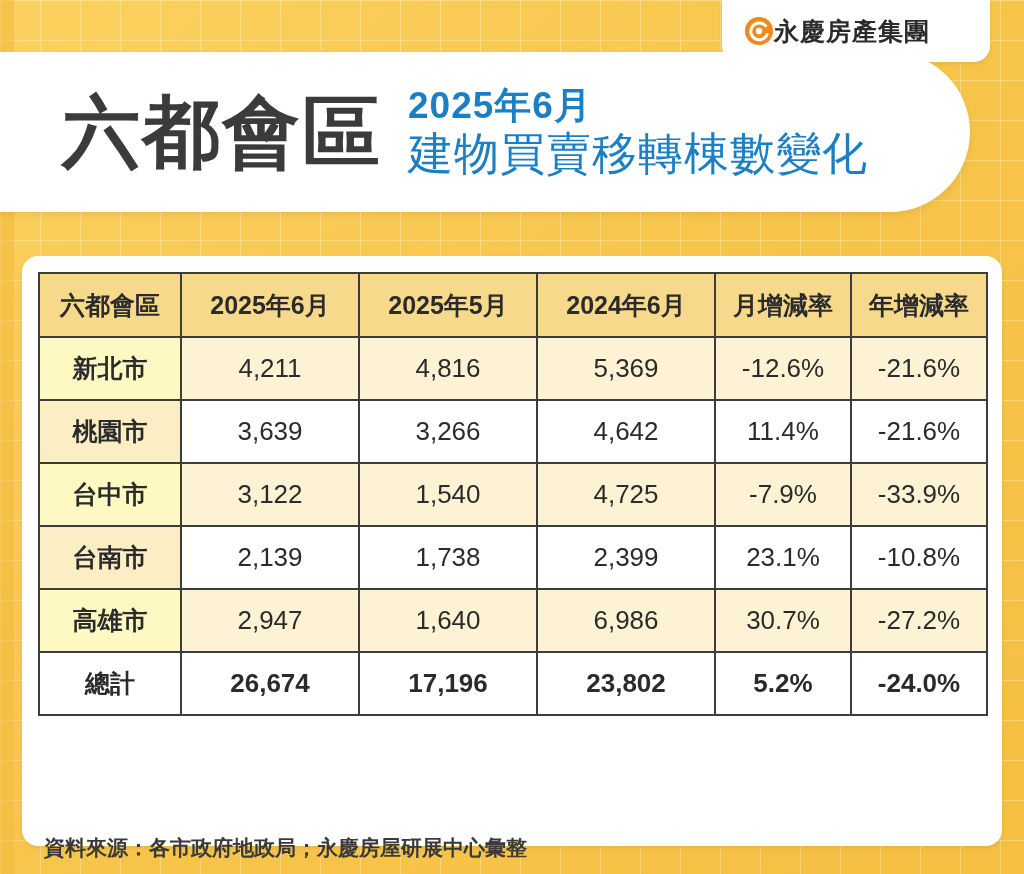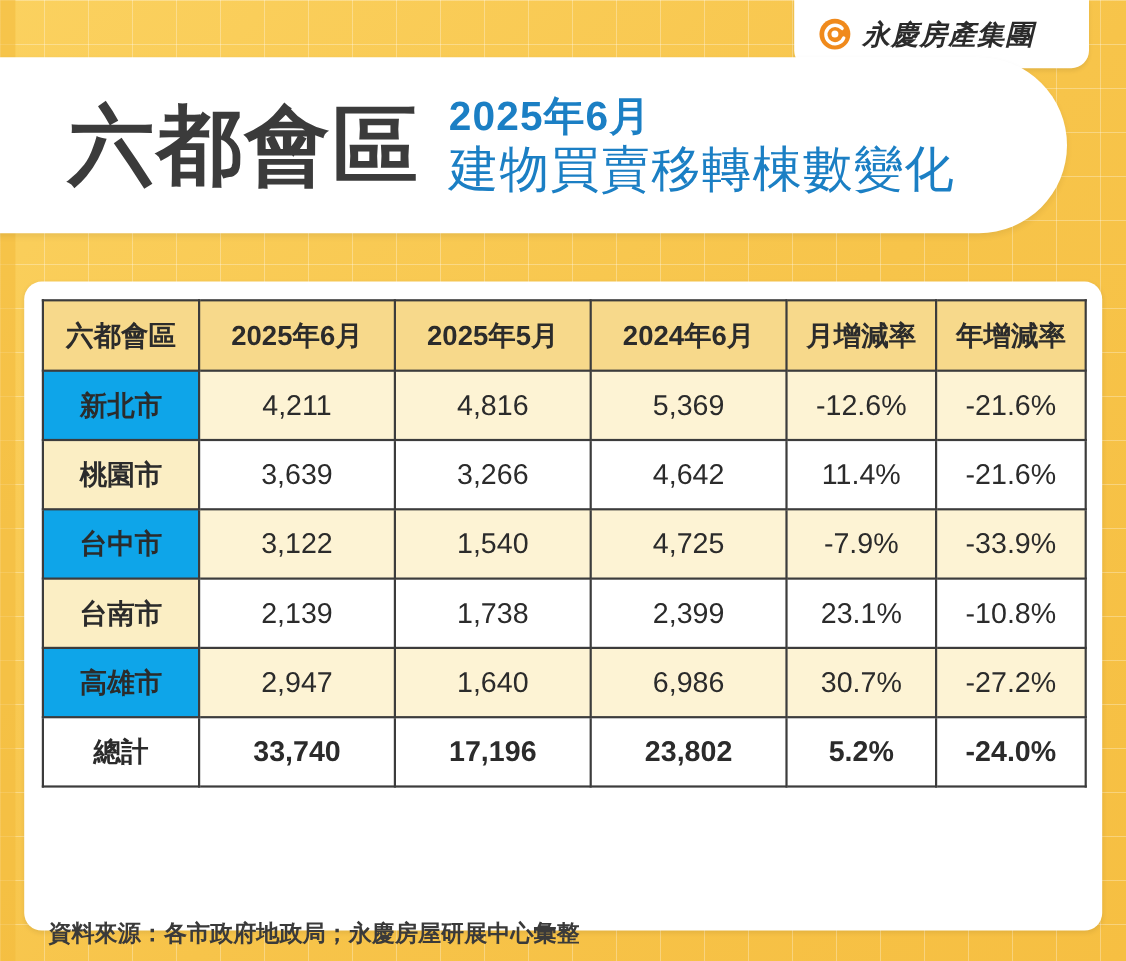--- a/index.html
+++ b/index.html
@@ -36,25 +36,24 @@
   .logo-badge {
     position: absolute;
     top: 0;
     right: 34px;
     width: 268px;
     height: 62px;
     background: #ffffff;
     border-radius: 0 0 16px 16px;
     display: flex;
     align-items: center;
-    gap: 10px;
+    gap: 0;
     padding-left: 22px;
     box-sizing: border-box;
     box-shadow: 0 2px 4px rgba(0,0,0,0.08);
-    font-style: italic;
   }
   .logo-mark {
     width: 30px;
     height: 30px;
     flex: none;
   }
   .logo-text {
     font-size: 25px;
     font-weight: bold;
     color: #2b2b2b;
@@ -137,21 +136,21 @@
   }
   table.data tbody tr td:first-child {
     background: #fbeec4;
     font-weight: bold;
     font-size: 25px;
   }
   table.data tbody tr.alt td {
     background: #fdf3d4;
   }
   table.data tbody tr.alt td:first-child {
-    background: #0ea5e9;
+    background: #fef9c3;
   }
   table.data tbody tr.total td {
     background: #ffffff;
     font-weight: bold;
   }
   table.data tbody tr.total td:first-child {
     background: #ffffff;
   }
 
   .col-name  { width: 142px; }
@@ -250,21 +249,21 @@
       <tr class="alt">
         <td>高雄市</td>
         <td>2,947</td>
         <td>1,640</td>
         <td>6,986</td>
         <td>30.7%</td>
         <td>-27.2%</td>
       </tr>
       <tr class="total">
         <td>總計</td>
-        <td>33,740</td>
+        <td>26,674</td>
         <td>17,196</td>
         <td>23,802</td>
         <td>5.2%</td>
         <td>-24.0%</td>
       </tr>
     </tbody>
   </table>
 </div>
 
 <div class="source">資料來源：各市政府地政局；永慶房屋研展中心彙整</div>

